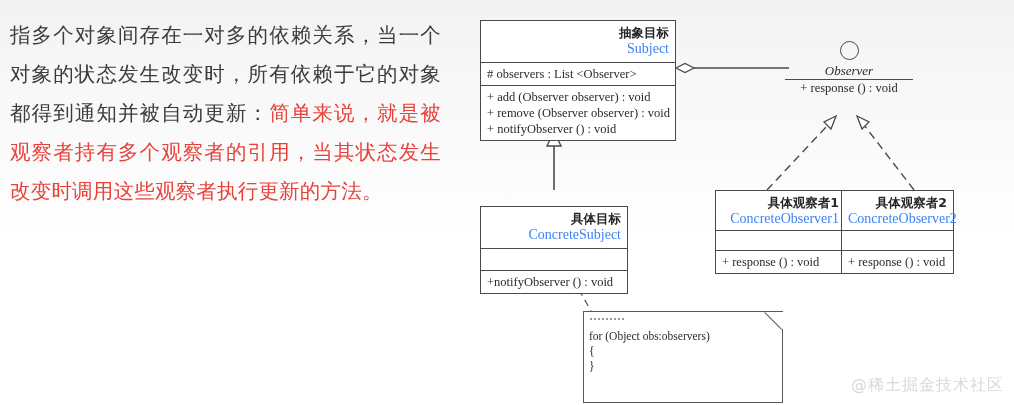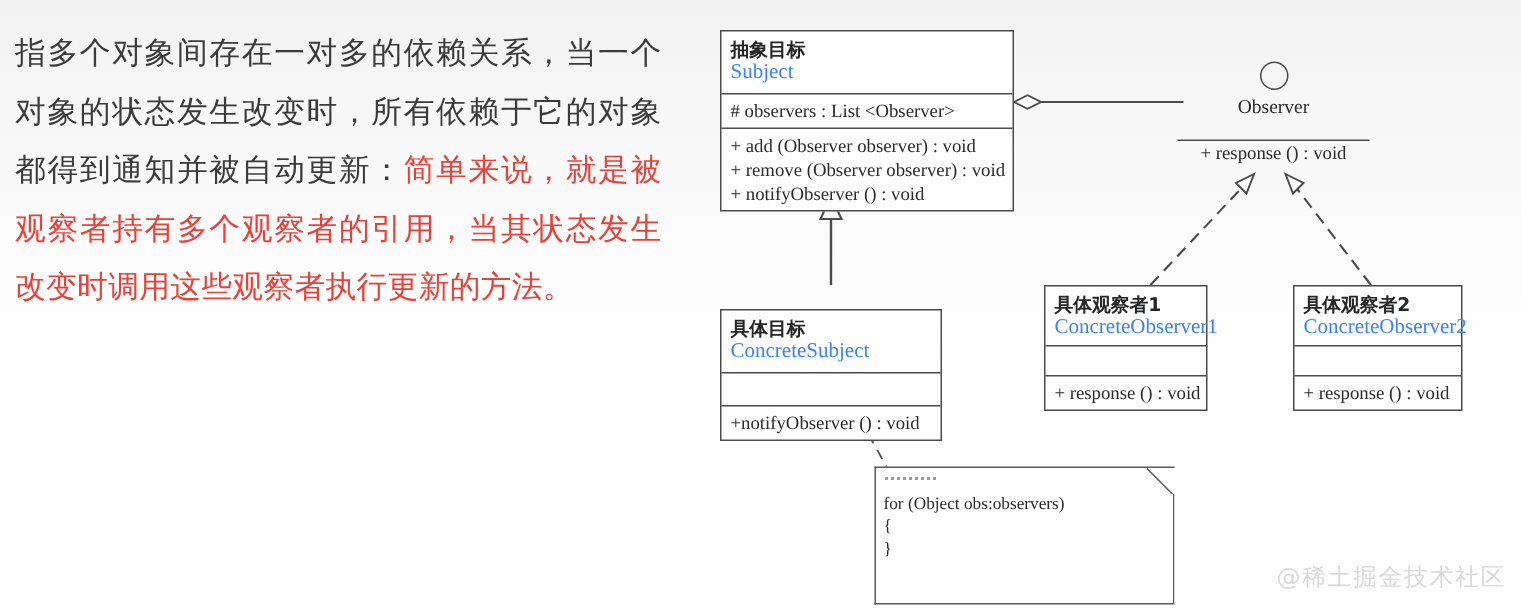--- a/index.html
+++ b/index.html
@@ -66,21 +66,21 @@
     color: #2a2a2a;
   }
   .uml-compartment {
     box-sizing: border-box;
     padding: 3px 6px;
   }
   .uml-compartment + .uml-compartment {
     border-top: 1.4px solid #4a4a4a;
   }
   .uml-head {
-    text-align: left;
+    text-align: right;
     padding: 4px 6px 5px 6px;
   }
   .cn-name {
     display: block;
     font-family: "DejaVu Sans", "Liberation Sans", sans-serif;
     font-weight: bold;
     font-size: 12.5px;
     line-height: 16px;
     color: #262626;
   }
@@ -104,25 +104,25 @@
   }
 
   
   #box-subject { left: 25px; top: 20px; width: 196px; }
   #box-subject .uml-head { height: 41px; }
   
   #box-concrete-subject { left: 25px; top: 206px; width: 148px; }
   #box-concrete-subject .uml-head { height: 41px; }
   #box-concrete-subject .empty-compartment { height: 22px; }
   
-  #box-concrete-observer-1 { left: 241px; top: 190px; width: 109px; }
+  #box-concrete-observer-1 { left: 260px; top: 190px; width: 131px; }
   #box-concrete-observer-1 .uml-head { height: 39px; }
   #box-concrete-observer-1 .empty-compartment { height: 20px; }
   
-  #box-concrete-observer-2 { left: 407px; top: 190px; width: 113px; }
+  #box-concrete-observer-2 { left: 386px; top: 190px; width: 113px; }
   #box-concrete-observer-2 .uml-head { height: 39px; }
   #box-concrete-observer-2 .empty-compartment { height: 20px; }
 
   
   #iface-observer {
     position: absolute;
     left: 330px;
     top: 41px;
     width: 128px;
     text-align: center;
@@ -132,22 +132,23 @@
   #iface-circle {
     width: 17px; height: 17px;
     border: 1.5px solid #4a4a4a;
     border-radius: 50%;
     margin: 0 auto 3px auto;
     background: transparent;
   }
   #iface-name {
     font-size: 13px;
     line-height: 15px;
-    padding-bottom: 15px;
+    padding-bottom: 1px;
     border-bottom: 1.4px solid #4a4a4a;
+    font-style: italic;
   }
   #iface-method {
     font-size: 12.5px;
     line-height: 17px;
     white-space: nowrap;
   }
 
   
   #note-box {
     position: absolute;

